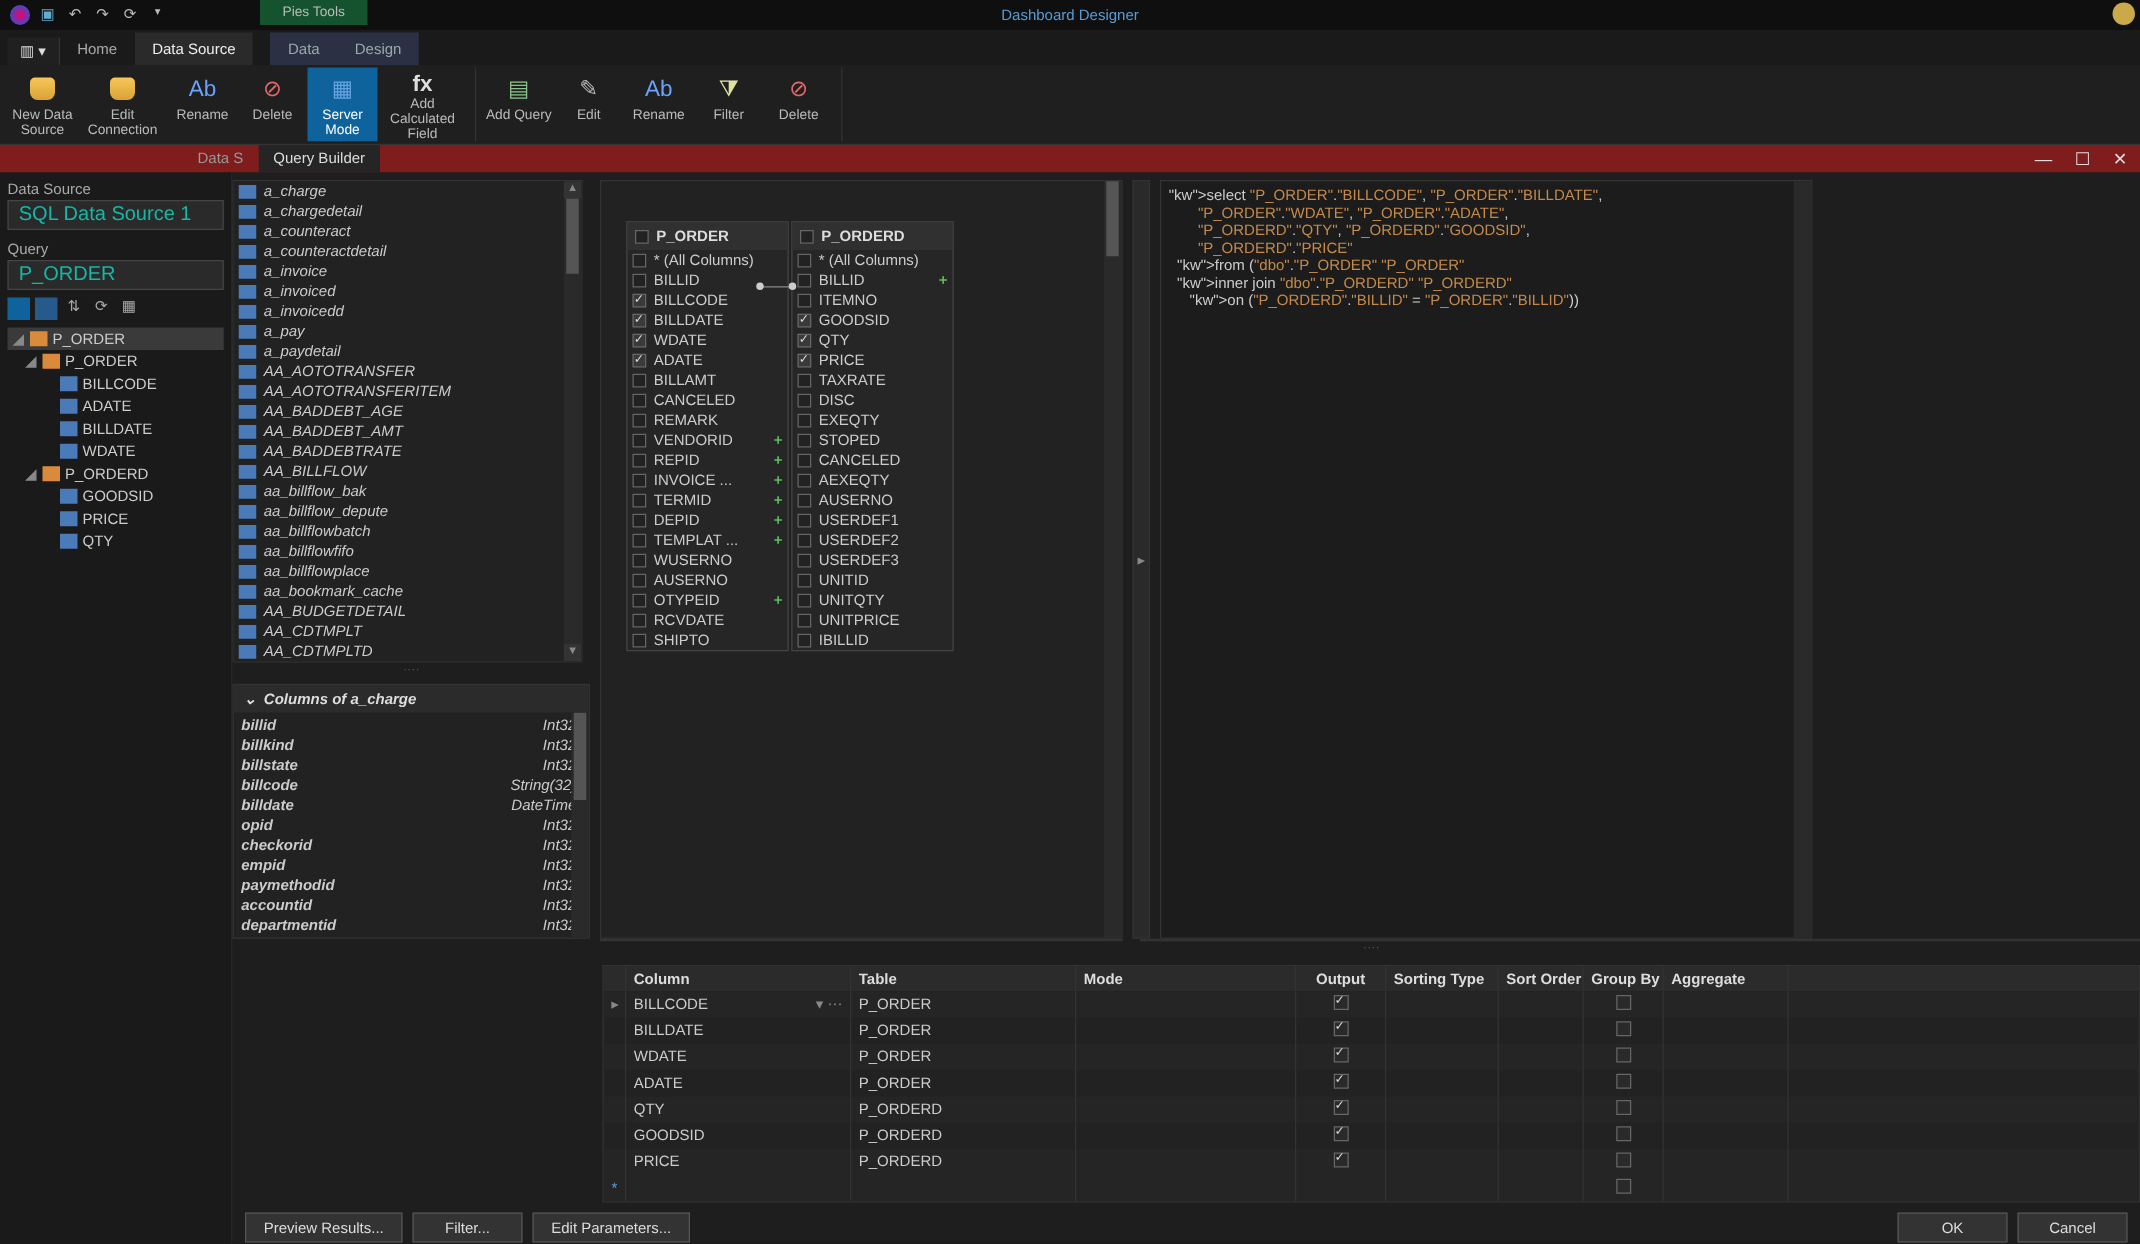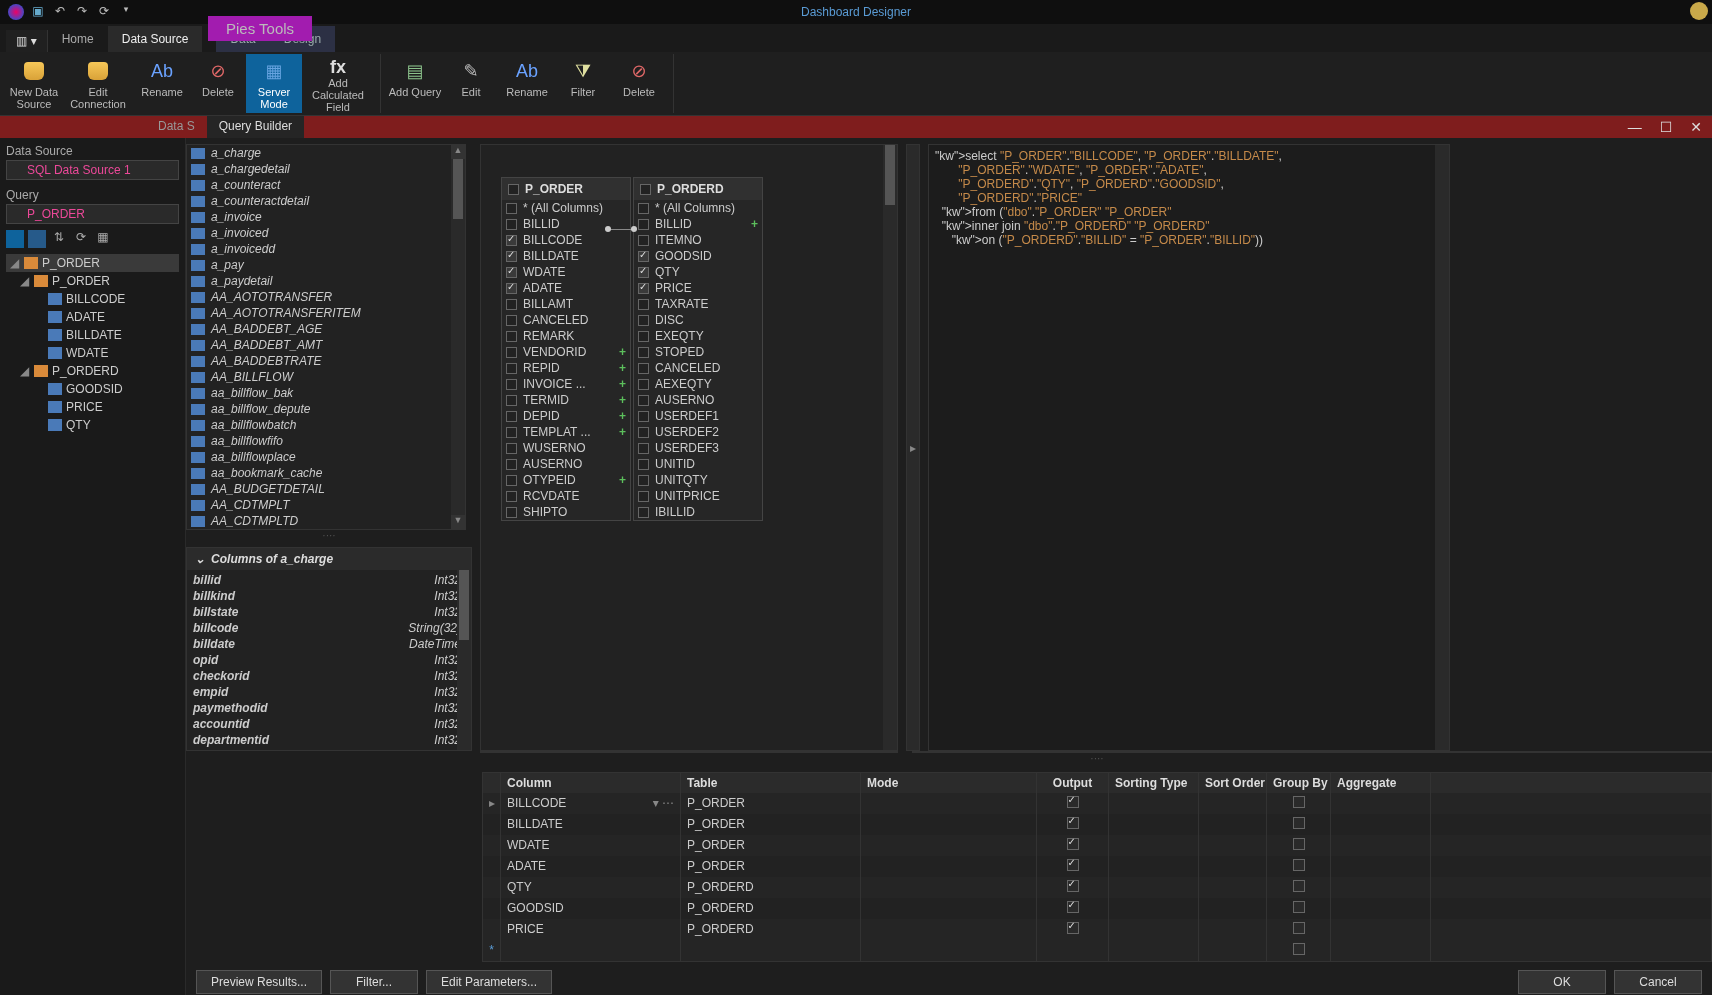--- a/index.html
+++ b/index.html
@@ -2,21 +2,21 @@
 <html><head>
 <meta charset="utf-8">
 <style>
 * { box-sizing: border-box; margin: 0; padding: 0; font-family: "Segoe UI", Tahoma, sans-serif; }
 body { background:#1a1a1a; color:#c0c0c0; font-size:12px; width:1712px; height:995px; overflow:hidden; position:relative; }
 
 
 .titlebar { height:24px; background:#0f0f0f; display:flex; align-items:center; position:relative;}
 .titlebar .qat { display:flex; gap:6px; padding-left:8px;}
 .titlebar .qat span{ width:16px; height:16px; display:inline-block; text-align:center; color:#bbb;}
-.titlebar .ctxtab { position:absolute; left:208px; top:16px; background:#a21caf; color:#bbb; padding:4px 18px; font-size:15px;}
+.titlebar .ctxtab { position:absolute; left:208px; top:0; background:#14532d; color:#bbb; padding:4px 18px; font-size:11px;}
 .titlebar .apptitle{ position:absolute; left:50%; transform:translateX(-50%); color:#5a9bd4; font-size:12px;}
 .titlebar .usr{ position:absolute; right:4px; top:2px; width:18px; height:18px; border-radius:50%; background:#c9a94a;}
 
 
 .ribtabs{ height:28px; background:#1a1a1a; display:flex; align-items:flex-end;}
 .ribtabs .filebtn{ background:#202020; color:#ddd; padding:4px 10px; margin-left:6px; border-right:1px solid #333;}
 .ribtabs .tab{ padding:6px 14px; color:#aaa; cursor:pointer;}
 .ribtabs .tab.sel{ background:#2a2a2a; color:#eee;}
 .ribtabs .ctxgrp{ margin-left:14px; display:flex; background:#2c3044;}
 .ribtabs .ctxgrp .tab{ color:#9aa;}
@@ -41,21 +41,21 @@
 .doctabs{ height:22px; background:#7f1d1d; display:flex; font-size:12px; color:#888;justify-content:space-between;}
 .doctabs .dt{ padding:3px 12px; color:#999;}
 .doctabs .dt.act{ background:#252525; color:#ddd;}
 
 
 .main{ position:absolute; top:138px; bottom:0; left:0; right:0; display:flex;}
 
 
 .dspanel{ width:186px; background:#1a1a1a; padding:6px 6px; border-right:1px solid #2a2a2a;}
 .dspanel .lbl{ color:#aaa; margin-bottom:2px;}
-.dspanel input{ width:100%; background:#2a2a2a; border:1px solid #444; color:#ec4899; padding:2px 20px; font-size:12px;}
+.dspanel input{ width:100%; background:#2a2a2a; border:1px solid #444; color:#14b8a6; padding:2px 8px; font-size:16px;}
 .tbar{ display:flex; gap:4px; margin:6px 0; }
 .tbar span{ width:18px;height:18px; background:#0e639c; display:inline-block;}
 .tbar span.o{background:transparent;color:#aaa;text-align:center;}
 .tree{ font-size:12px; color:#ccc;}
 .tree .nd{ padding:2px 0 2px 4px; white-space:nowrap; display:flex; align-items:center; gap:4px;}
 .tree .nd.sel{ background:#3a3a3a;}
 .tree .nd .ar{ width:10px; color:#888;}
 .tree .nd .tic{ width:14px;height:12px; display:inline-block; background:#d98a3a;}
 .tree .nd .tic.fld{ background:#4a7ab8;}
 .tree .ch1{ padding-left:14px;}

